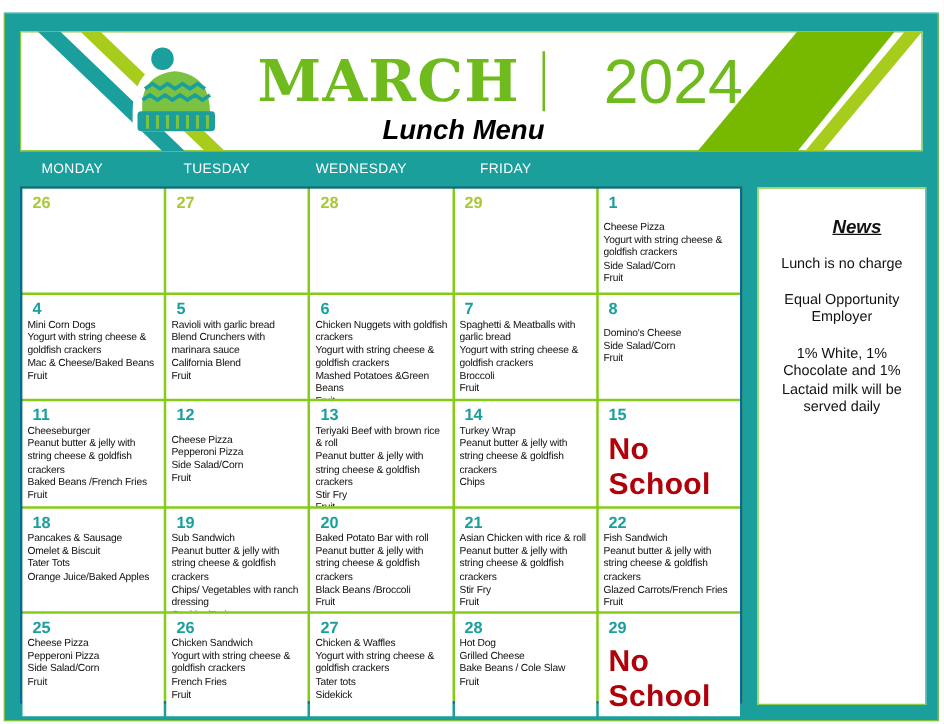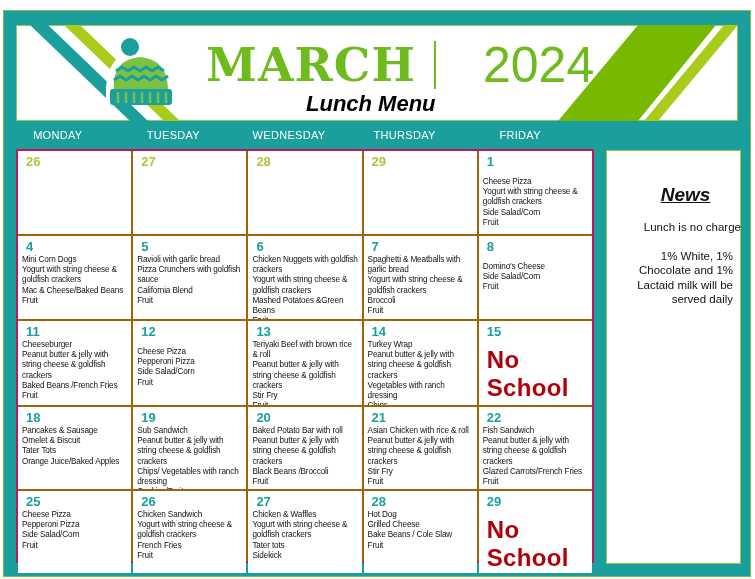--- a/index.html
+++ b/index.html
@@ -6,30 +6,30 @@
   body { width:755px; height:579px; position:relative; overflow:hidden; font-family:"Liberation Sans", sans-serif; }
   .frame { position:absolute; left:3px; top:10px; width:748px; height:567px; background:#1a9f9d; box-shadow: inset 0 0 0 1px #7cc242; }
   .banner { position:absolute; left:16px; top:25px; width:722px; height:96px; background:#ffffff; overflow:hidden; box-shadow: inset 0 0 0 1px #8ccc4a; }
   .stripe { position:absolute; }
   .title-month { position:absolute; left:190px; top:10px; font-family:"DejaVu Serif", serif; font-weight:bold; font-size:46px; color:#6fbb1e; letter-spacing:1px; line-height:60px; }
   .title-sep { position:absolute; left:418px; top:16px; width:2px; height:48px; background:#6fbb1e; }
   .title-year { position:absolute; left:426px; top:10px; font-family:"Liberation Sans", sans-serif; font-size:50px; color:#6fbb1e; line-height:60px; font-weight:normal;margin-left:41px; }
   .subtitle { position:absolute; left:290px; top:66px; font-style:italic; font-weight:bold; font-size:22px; color:#000; }
   .dayhdr { position:absolute; top:122px; height:29px; display:flex; left:0; }
   .dayhdr div { width:115.6px; text-align:center; color:#ffffff; font-size:11px; line-height:27px; letter-spacing:0.3px; }
-  .grid { position:absolute; left:16px; top:149px; width:578px; height:414px; display:grid; grid-template-columns: repeat(5, 1fr); grid-template-rows: 83px 83px 84px 82px 82px; background:#a16207; gap:2px; border:2px solid #be185d; box-sizing:border-box; }
+  .grid { position:absolute; left:16px; top:149px; width:578px; height:414px; display:grid; grid-template-columns: repeat(5, 1fr); grid-template-rows: 83px 83px 84px 82px 82px; background:#84cc16; gap:2px; border:2px solid #0369a1; box-sizing:border-box; }
   .cell { background:#ffffff; position:relative; padding:2px 3px 0 4px; overflow:hidden; }
   .daynum { font-weight:bold; font-size:13px; color:#1a9f9d; margin:1px 0 0 4px; line-height:16px; }
   .daynum.prev { color:#a8c83a; }
   .items { font-family:"Liberation Sans", sans-serif; font-weight:normal; font-size:8.2px; color:#111; line-height:10.2px; letter-spacing:-0.15px; }
   .items.pad { margin-top:7px; }
   .noschool { color:#b0000a; font-weight:bold; font-size:24px; margin:6px 0 0 4px; letter-spacing:0.3px; }
   .news { position:absolute; left:606px; top:150px; width:135px; height:414px; background:#ffffff; box-shadow: inset 0 0 0 1px #8ccc4a; text-align:center; font-size:11.5px; color:#111; }
-  .news h2 { margin:34px 0 14px; font-size:19px; font-style:italic; font-weight:bold; text-decoration:underline;padding-left:24px; }
-  .news p { margin:0 0 14px; line-height:14.5px;text-align:right; }
+  .news h2 { margin:23px 0 14px; font-size:15px; font-style:italic; font-weight:bold; text-decoration:underline;padding-left:24px; }
+  .news p { margin:0 0 14px; line-height:14.5px; }
 </style>
 </head>
 <body>
 
 <div class="frame"></div>
 
 <div class="banner">
 
   <svg class="stripe" width="200" height="96" style="left:0;top:0;">
     <polygon points="14,0 32,0 132,96 114,96" fill="#1a9f9d"></polygon>
@@ -62,21 +62,20 @@
   <svg class="stripe" width="290" height="96" style="left:432px;top:0;">
     <polygon points="110,96 190,0 268,0 190,96" fill="#76b900"></polygon>
     <polygon points="196,96 276,0 290,0 210,96" fill="#a8cc1c"></polygon>
   </svg>
 </div>
 
 <div class="dayhdr">
   <div>MONDAY</div>
   <div>TUESDAY</div>
   <div>WEDNESDAY</div>
-  <div>THURSDAY</div>
   <div>FRIDAY</div>
 </div>
 
 <div class="grid" id="grid">
     <div class="cell">
       <div class="daynum prev">26</div>
     </div>
     <div class="cell">
       <div class="daynum prev">27</div>
     </div>
@@ -101,21 +100,21 @@
         <div>Mini Corn Dogs</div>
         <div>Yogurt with string cheese &amp; goldfish crackers</div>
         <div>Mac &amp; Cheese/Baked Beans</div>
         <div>Fruit</div>
       </div>
     </div>
     <div class="cell">
       <div class="daynum">5</div>
       <div class="items">
         <div>Ravioli with garlic bread</div>
-        <div>Pizza Crunchers with goldfish sauce</div>
+        <div>Blend Crunchers with marinara sauce</div>
         <div>California Blend</div>
         <div>Fruit</div>
       </div>
     </div>
     <div class="cell">
       <div class="daynum">6</div>
       <div class="items">
         <div>Chicken Nuggets with goldfish crackers</div>
         <div>Yogurt with string cheese &amp; goldfish crackers</div>
         <div>Mashed Potatoes &amp;Green Beans</div>
@@ -164,21 +163,20 @@
         <div>Peanut butter &amp; jelly with string cheese &amp; goldfish crackers</div>
         <div>Stir Fry</div>
         <div>Fruit</div>
       </div>
     </div>
     <div class="cell">
       <div class="daynum">14</div>
       <div class="items">
         <div>Turkey Wrap</div>
         <div>Peanut butter &amp; jelly with string cheese &amp; goldfish crackers</div>
-        <div>Vegetables with ranch dressing</div>
         <div>Chips</div>
       </div>
     </div>
     <div class="cell">
       <div class="daynum">15</div>
       <div class="noschool">No School</div>
     </div>
     <div class="cell">
       <div class="daynum">18</div>
       <div class="items">
@@ -262,14 +260,15 @@
     </div>
     <div class="cell">
       <div class="daynum">29</div>
       <div class="noschool">No School</div>
     </div>
   </div>
 
 <div class="news">
   <h2>News</h2>
   <p>Lunch is no charge</p>
+  <p style="padding:0 12px;">Equal Opportunity Employer</p>
   <p style="padding:0 8px;">1% White, 1% Chocolate and 1% Lactaid milk will be served daily</p>
 </div>
 
 </body></html>

